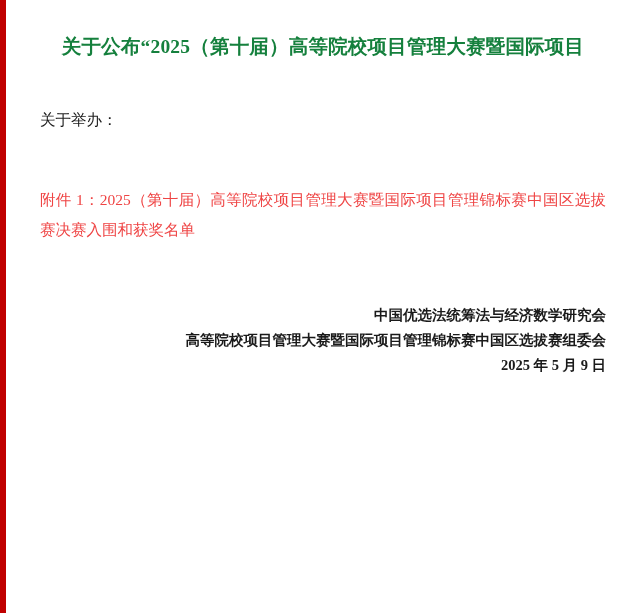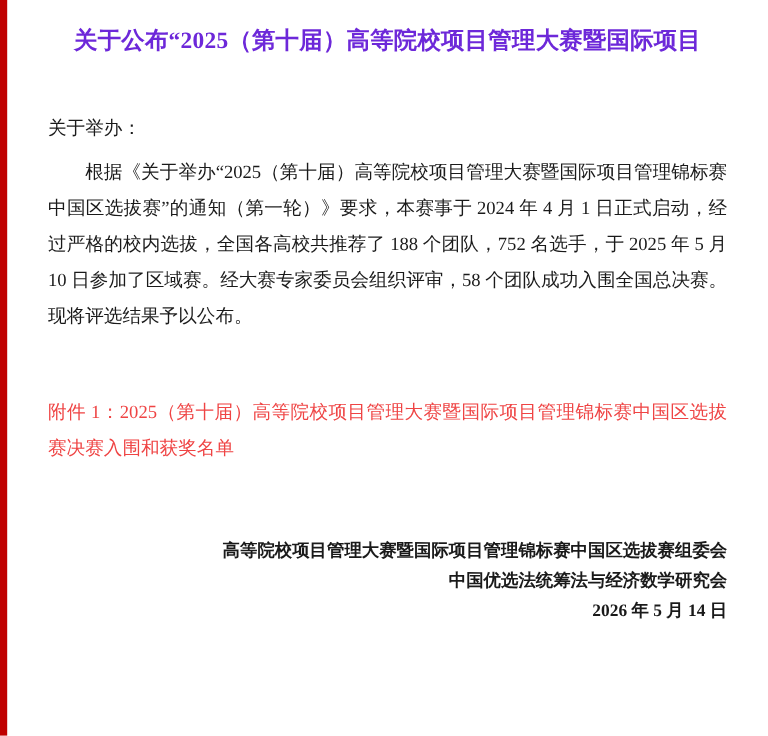--- a/index.html
+++ b/index.html
@@ -33,27 +33,27 @@
   .content {
     position: absolute;
     left: 6px;
     top: 0;
     width: 634px;
     height: 613px;
     box-sizing: border-box;
     padding: 18px 34px 0 34px;
   }
   .doc-title {
-    color: #6d28d9;
+    color: #15803d;
     font-weight: bold;
     font-size: 19.5px;
     line-height: 33px;
     text-align: center;
     letter-spacing: 0.2px;
-    margin: 0 0 0 0;
+    margin: 12px 0 0 0;
     font-family: "Liberation Serif", "DejaVu Serif", serif;
   }
   .doc-title .line {
     display: block;
     white-space: nowrap;
   }
   .salutation {
     margin-top: 42px;
     font-size: 15.5px;
     line-height: 30px;
@@ -97,24 +97,23 @@
   <div class="red-bar"></div>
 
   <div class="content">
 
     <div class="doc-title">
       <span class="line">关于公布“2025（第十届）高等院校项目管理大赛暨国际项目</span>
     </div>
 
     <div class="salutation">关于举办：</div>
 
-    <div class="body-para">根据《关于举办“2025（第十届）高等院校项目管理大赛暨国际项目管理锦标赛中国区选拔赛”的通知（第一轮）》要求，本赛事于 2024 年 4 月 1 日正式启动，经过严格的校内选拔，全国各高校共推荐了 188 个团队，752 名选手，于 2025 年 5 月 10 日参加了区域赛。经大赛专家委员会组织评审，58 个团队成功入围全国总决赛。现将评选结果予以公布。</div>
 
     <div class="attachment">附件 1：2025（第十届）高等院校项目管理大赛暨国际项目管理锦标赛中国区选拔赛决赛入围和获奖名单</div>
 
     <div class="signature">
+      <span class="sig-line">中国优选法统筹法与经济数学研究会</span>
       <span class="sig-line">高等院校项目管理大赛暨国际项目管理锦标赛中国区选拔赛组委会</span>
-      <span class="sig-line">中国优选法统筹法与经济数学研究会</span>
-      <span class="sig-line">2026 年 5 月 14 日</span>
+      <span class="sig-line">2025 年 5 月 9 日</span>
     </div>
 
   </div>
 </div>
 
 </body></html>

